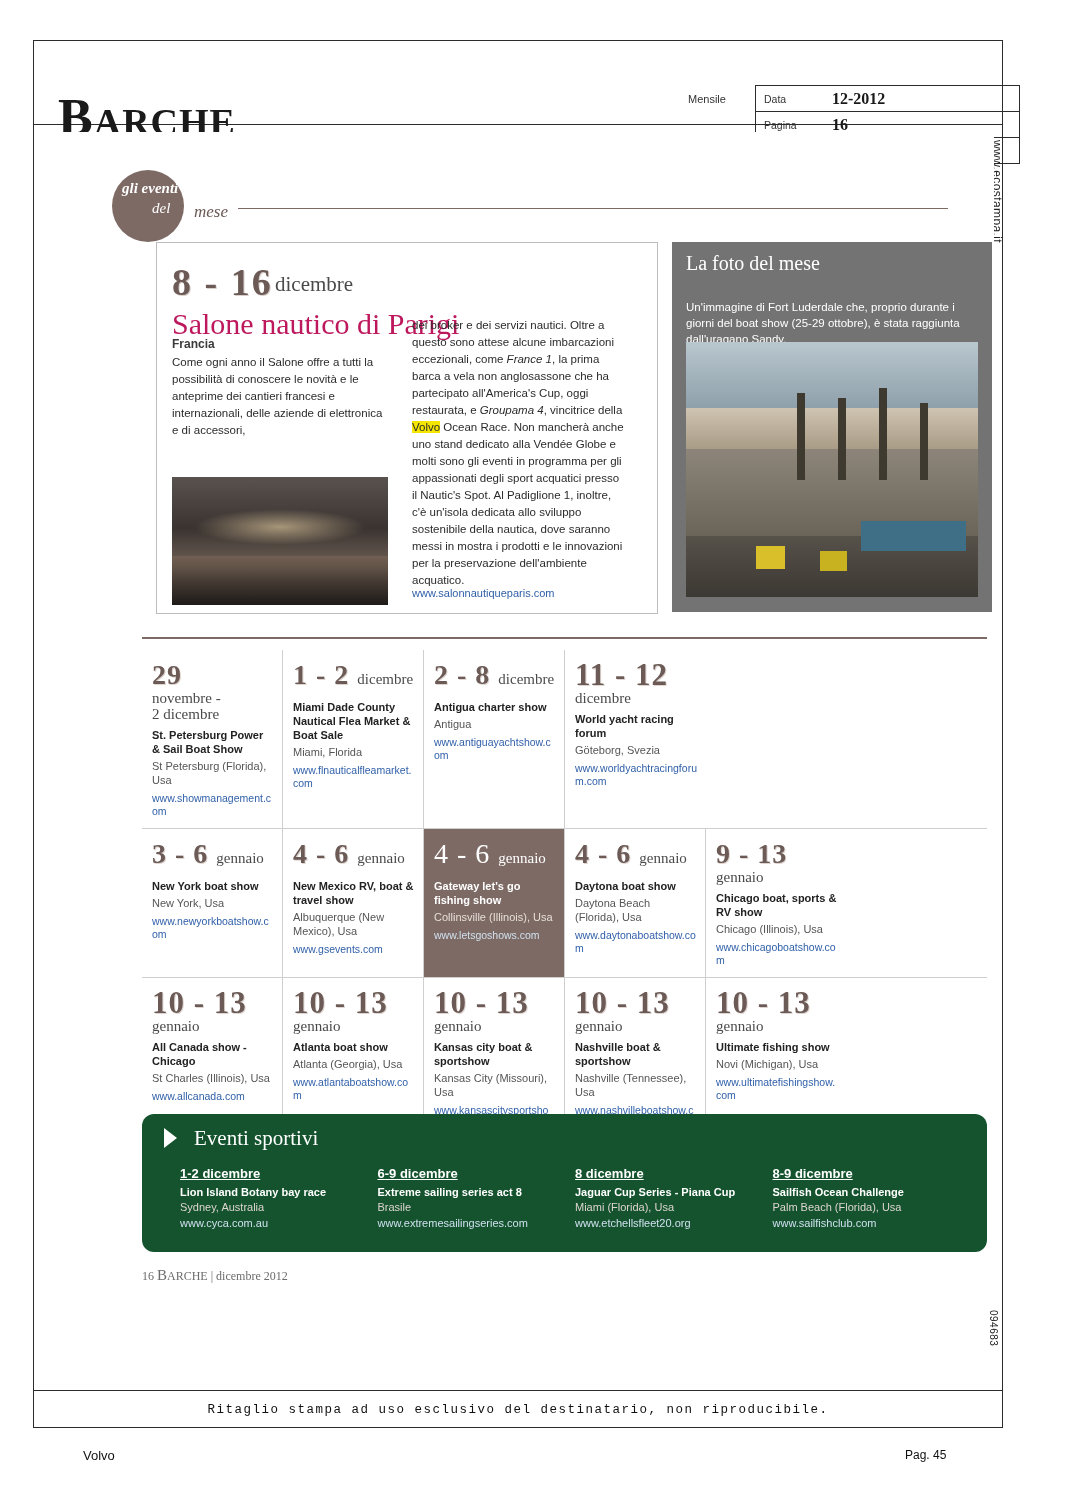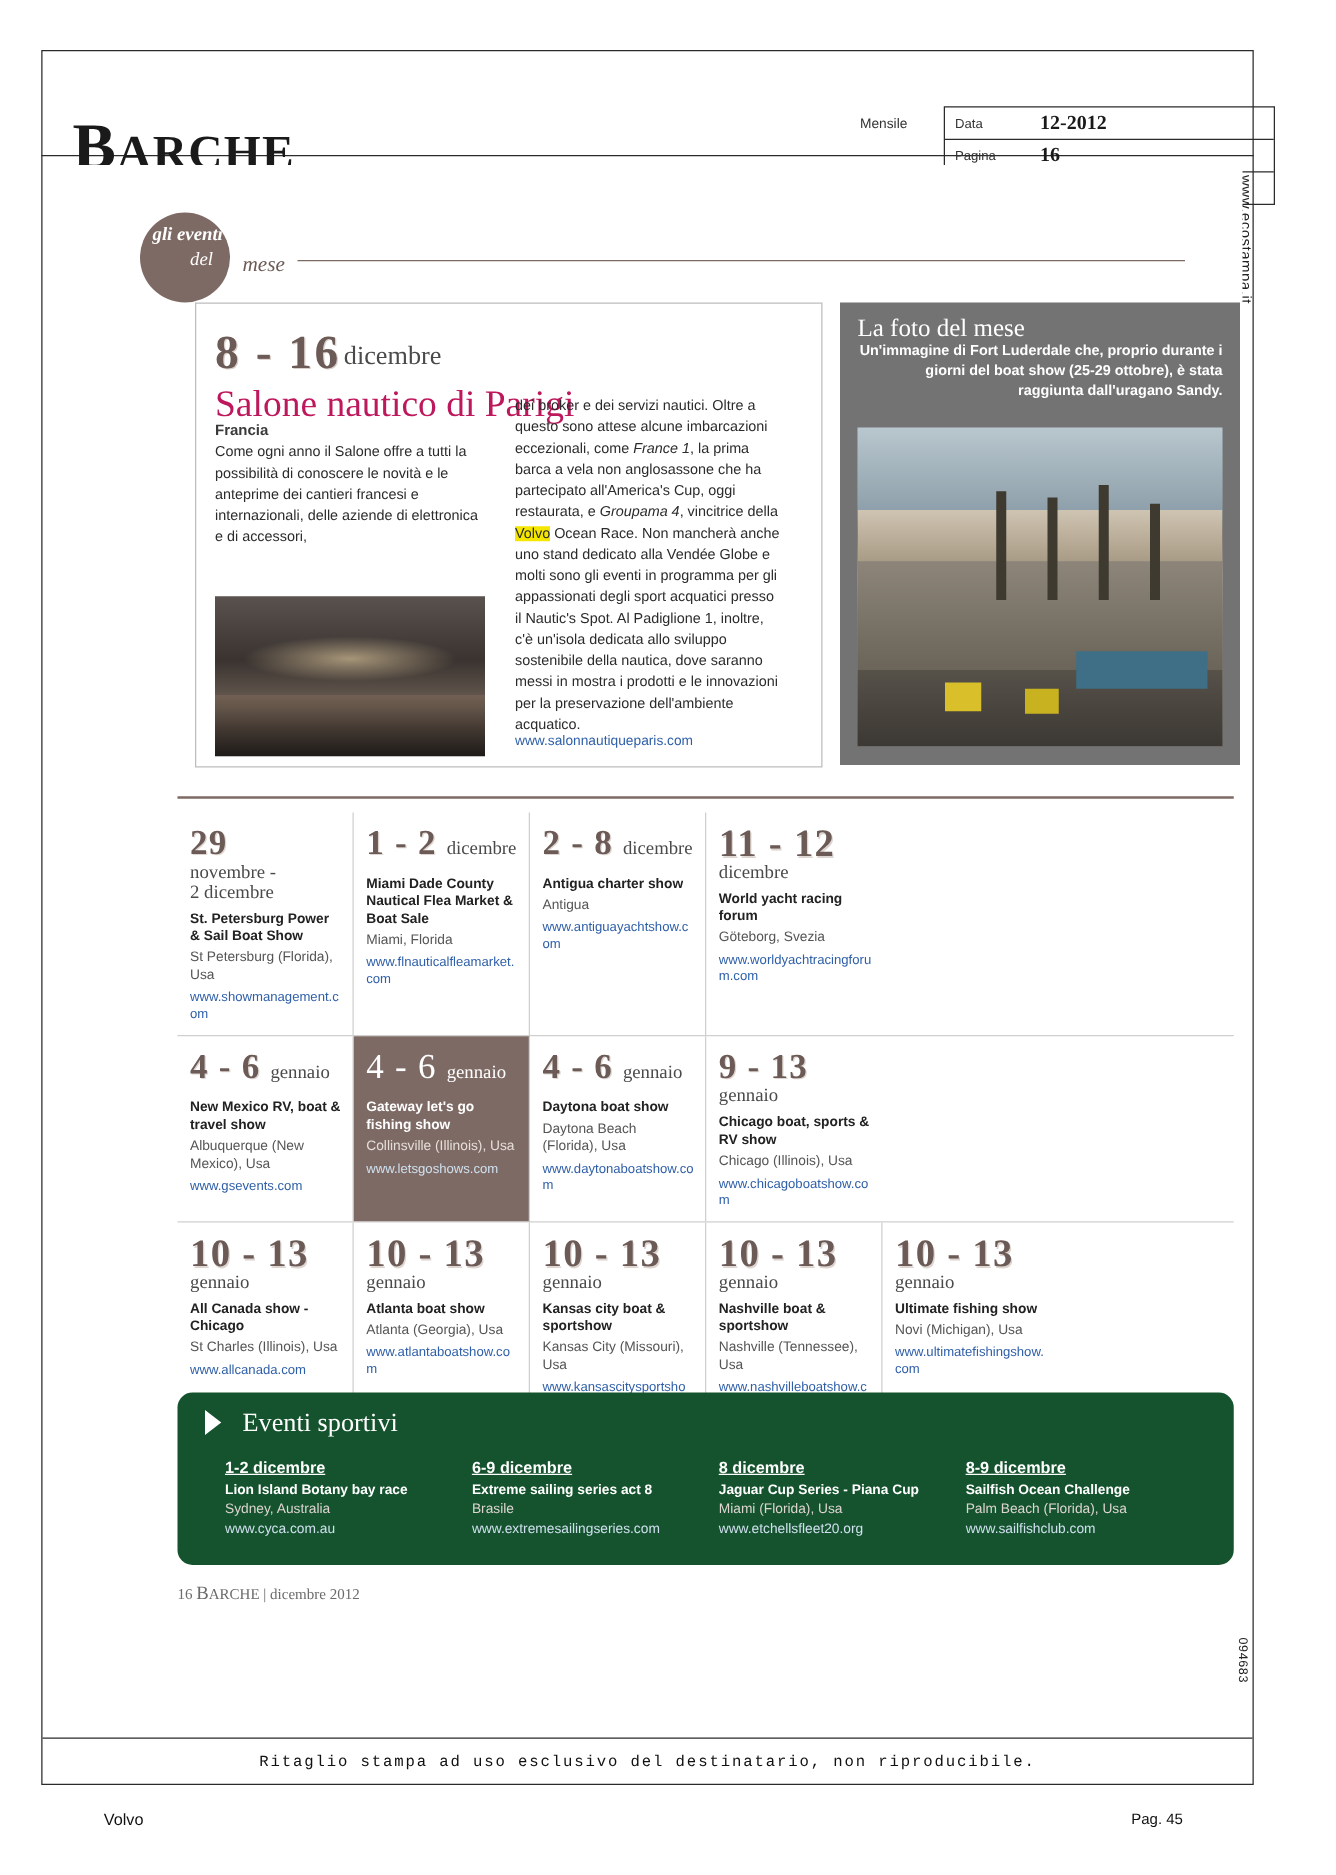--- a/index.html
+++ b/index.html
@@ -45,21 +45,21 @@
   .feat-col2{position:absolute;left:370px;top:185px;width:215px;font-size:11.5px;line-height:17px;color:#2b2b2b;}
   .feat-url{position:absolute;left:370px;top:455px;font-size:11px;color:#2f5fa8;}
   .feat-photo{position:absolute;left:130px;top:345px;width:216px;height:128px;background:linear-gradient(180deg,#59524e 0%,#3a3330 40%,#6e6156 70%,#2e2a27 100%);overflow:hidden;}
   .feat-photo .glow{position:absolute;left:10%;top:25%;width:80%;height:28%;background:radial-gradient(ellipse at center,rgba(255,230,180,.55),rgba(255,230,180,0) 70%);}
   .feat-photo .band{position:absolute;left:0;top:62%;width:100%;height:38%;background:linear-gradient(180deg,rgba(120,100,85,.7),rgba(30,26,24,.95));}
   .hl{background:#f5e600;}
 
   
   .fotm{position:absolute;left:630px;top:110px;width:320px;height:370px;background:#737373;}
   .fotm-title{position:absolute;left:14px;top:10px;font-family:"Liberation Serif",serif;font-size:20px;color:#fff;}
-  .fotm-cap{position:absolute;left:14px;top:31px;width:292px;font-size:11.5px;font-weight:bold;line-height:16px;color:#fff;text-align:right;}
+  .fotm-cap{position:absolute;left:14px;top:57px;width:292px;font-size:11.5px;font-weight:normal;line-height:16px;color:#fff;}
   .fotm-img{position:absolute;left:14px;top:100px;width:292px;height:255px;background:linear-gradient(180deg,#9fb0bb 0%,#8fa3af 22%,#6f6a5e 34%,#b8ada0 46%,#8d8577 60%,#5f5a52 100%);overflow:hidden;}
   .sea{position:absolute;left:0;top:0;width:100%;height:26%;background:linear-gradient(180deg,#b9c7ce,#8ea0ab);}
   .sand{position:absolute;left:0;top:26%;width:100%;height:16%;background:linear-gradient(180deg,#cfc4b2,#a99c86);}
   .road{position:absolute;left:0;top:42%;width:100%;height:34%;background:linear-gradient(180deg,#8d8579,#6a6459);}
   .lot{position:absolute;left:0;top:76%;width:100%;height:24%;background:linear-gradient(180deg,#565149,#3c3833);}
   .palm{position:absolute;width:8px;background:#3e3a30;}
   .tent{position:absolute;left:60%;top:70%;width:36%;height:12%;background:#3f6f86;}
   .veh{position:absolute;left:24%;top:80%;width:10%;height:9%;background:#d9c02a;}
   .veh2{position:absolute;left:46%;top:82%;width:9%;height:8%;background:#c9b220;}
 
@@ -210,20 +210,26 @@
           <div class="c-mon-line">dicembre</div>
           <div class="c-title">World yacht racing forum</div>
           <div class="c-place">Göteborg, Svezia</div>
           <div class="c-url">www.worldyachtracingforum.com</div>
         </div>
       </div>
       <div class="rowline"></div>
 
       <div class="row row2">
         <div class="cell">
+          <div class="c-date"><span>3 - 6</span> <span class="mon">gennaio</span></div>
+          <div class="c-title">New York boat show</div>
+          <div class="c-place">New York, Usa</div>
+          <div class="c-url">www.newyorkboatshow.com</div>
+        </div>
+        <div class="cell">
           <div class="c-date"><span>4 - 6</span> <span class="mon">gennaio</span></div>
           <div class="c-title">New Mexico RV, boat &amp; travel show</div>
           <div class="c-place">Albuquerque (New Mexico), Usa</div>
           <div class="c-url">www.gsevents.com</div>
         </div>
         <div class="cell highlight-cell">
           <div class="c-date"><span>4 - 6</span> <span class="mon">gennaio</span></div>
           <div class="c-title">Gateway let's go fishing show</div>
           <div class="c-place">Collinsville (Illinois), Usa</div>
           <div class="c-url">www.letsgoshows.com</div>

